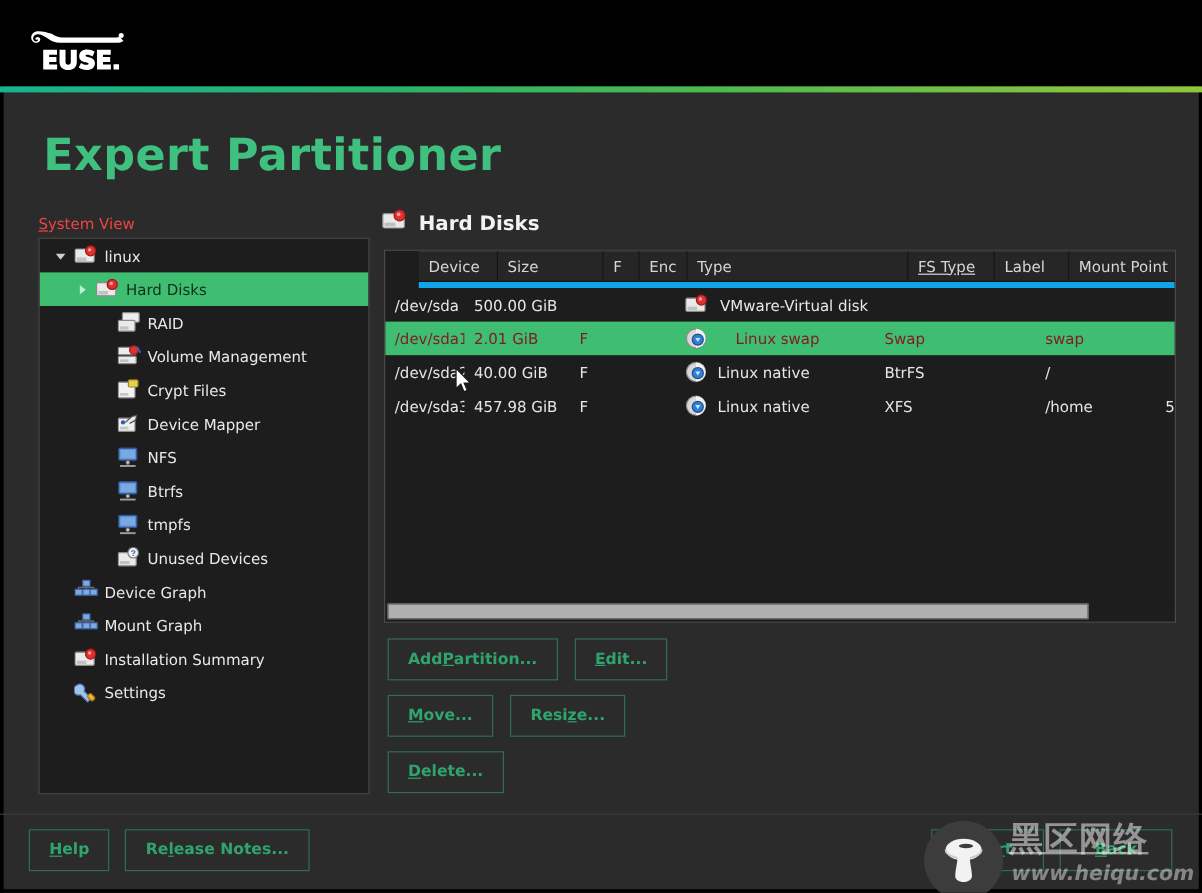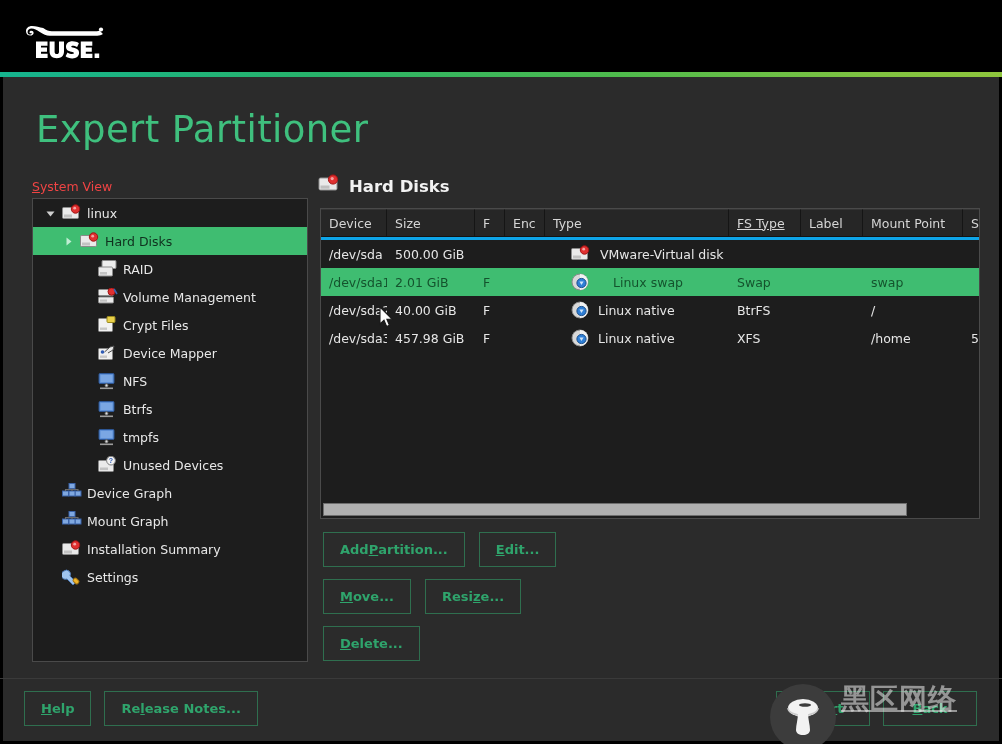--- a/index.html
+++ b/index.html
@@ -29,21 +29,21 @@
   }
   .suse-logo svg { display: block; }
   .accent-rule {
     position: absolute; left: -3px; top: 72px; width: 1002px; height: 5px;
     background: linear-gradient(to right, #16b48f 0%, #28b36a 32%, #4fbb4c 62%, #82c341 88%, #8fc63d 100%);
   }
 
   
   .page-title {
     position: absolute; left: 33px; top: 108px;
-    font-size: 37px; font-weight: 400; letter-spacing: .4px;
+    font-size: 37px; font-weight: 700; letter-spacing: .4px;
     color: #3fc07e;
   }
 
   
   .sv-label {
     position: absolute; left: 29px; top: 179px;
     font-size: 12.5px; color: #ef4444;
   }
   .sv-label u { text-decoration: underline; }
 
@@ -83,41 +83,42 @@
   .table-wrap {
     position: absolute; left: 317px; top: 208px;
     width: 660px; height: 310px;
     background: #1d1d1d;
     border: 1px solid #4a4a4a;
     overflow: hidden;
   }
   .thead {
     display: flex; height: 31px;
     background: #1d1d1d;
-    border-bottom: 3px solid #0ea5e9;
+    border-bottom: 5px solid #0ea5e9;
+    margin-left: 28px;
   }
   .th {
     position: relative;
     display: flex; align-items: center;
     padding: 0 8px;
     color: #d6d6d6; font-size: 12.5px;
     background: #262626;
     border-right: 1px solid #151515;
     border-top: 1px solid #343434;
     border-bottom: 1px solid #141414;
     overflow: hidden; white-space: nowrap;
   }
   .tbody { position: relative; }
   .trow {
     display: flex; align-items: center;
     height: 28px;
     color: #e6e6e6; font-size: 12.5px;
     white-space: nowrap;
   }
-  .trow.selected { background: #3fbd71; color: #14532d; text-align: right; }
+  .trow.selected { background: #3fbd71; color: #7f1d1d; text-align: right; }
   .td { padding: 0 8px; overflow: hidden; display: flex; align-items: center; }
   .td.typecell { gap: 9px; }
 
   .hscroll {
     position: absolute; left: 317px; top: 501px;
     width: 660px; height: 18px;
     background: #1d1d1d; border: 1px solid #4a4a4a;
     border-top: none;
   }
   .hscroll .thumb {
@@ -644,20 +645,21 @@
       <svg width="40" height="44" viewBox="0 0 40 44">
         <ellipse cx="20" cy="15" rx="15" ry="9" fill="#f2f2f2"></ellipse>
         <path d="M5 15c0 4 6.7 7.5 15 7.5S35 19 35 15" fill="none" stroke="#c9c9c9" stroke-width="1.6"></path>
         <ellipse cx="22" cy="12" rx="6" ry="1.8" fill="#3c3c3c"></ellipse>
         <path d="M15 20c0 6-2 12-2 17 0 3 3 5 7 5s7-2 7-5c0-5-2-11-2-17z" fill="#f2f2f2"></path>
       </svg>
     </span>
   </div>
   <div class="wm-text">
     <div class="wm-cjk">黑区网络</div>
+    <div class="wm-url">www.heiqu.com</div>
   </div>
 
   <div class="cursor">
     <svg width="15" height="23" viewBox="0 0 15 23">
       <path d="M1 1 L1 18 L5 14.2 L7.6 20.5 L10.4 19.3 L7.9 13.2 L13 13.2 Z" fill="#ffffff" stroke="#1a1a1a" stroke-width="1.1"></path>
     </svg>
   </div>
 
 </div>
 

